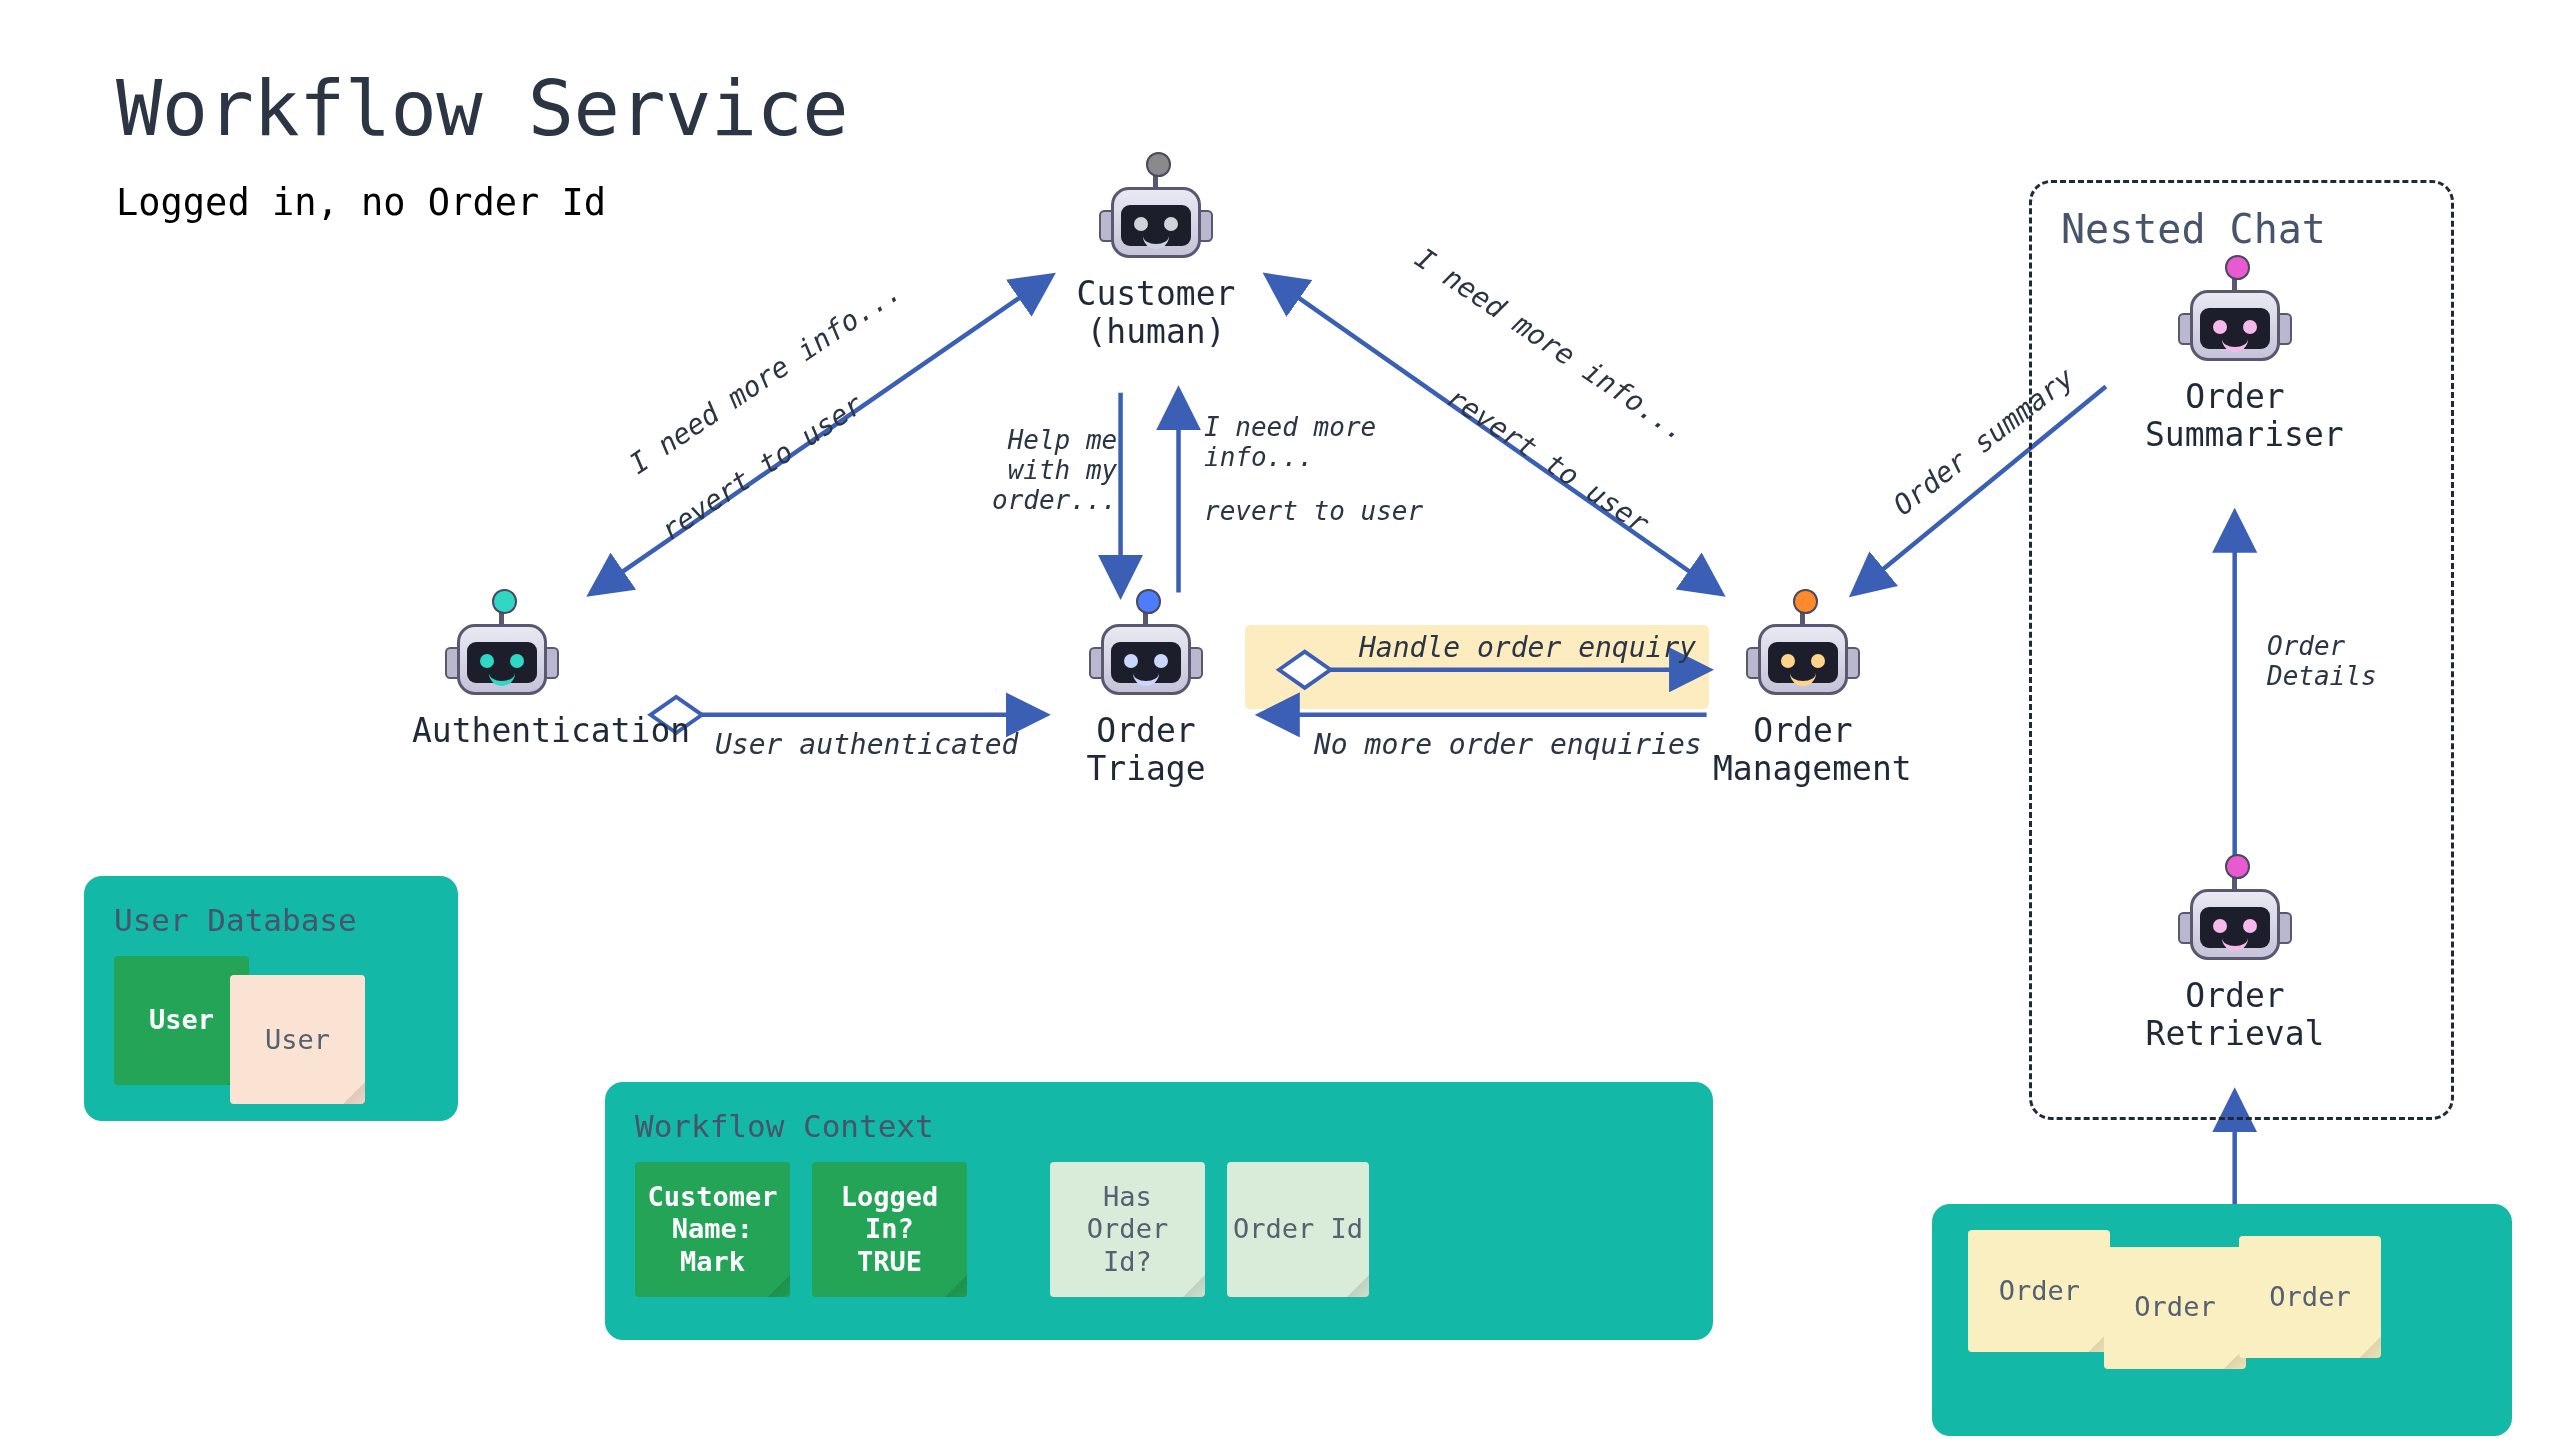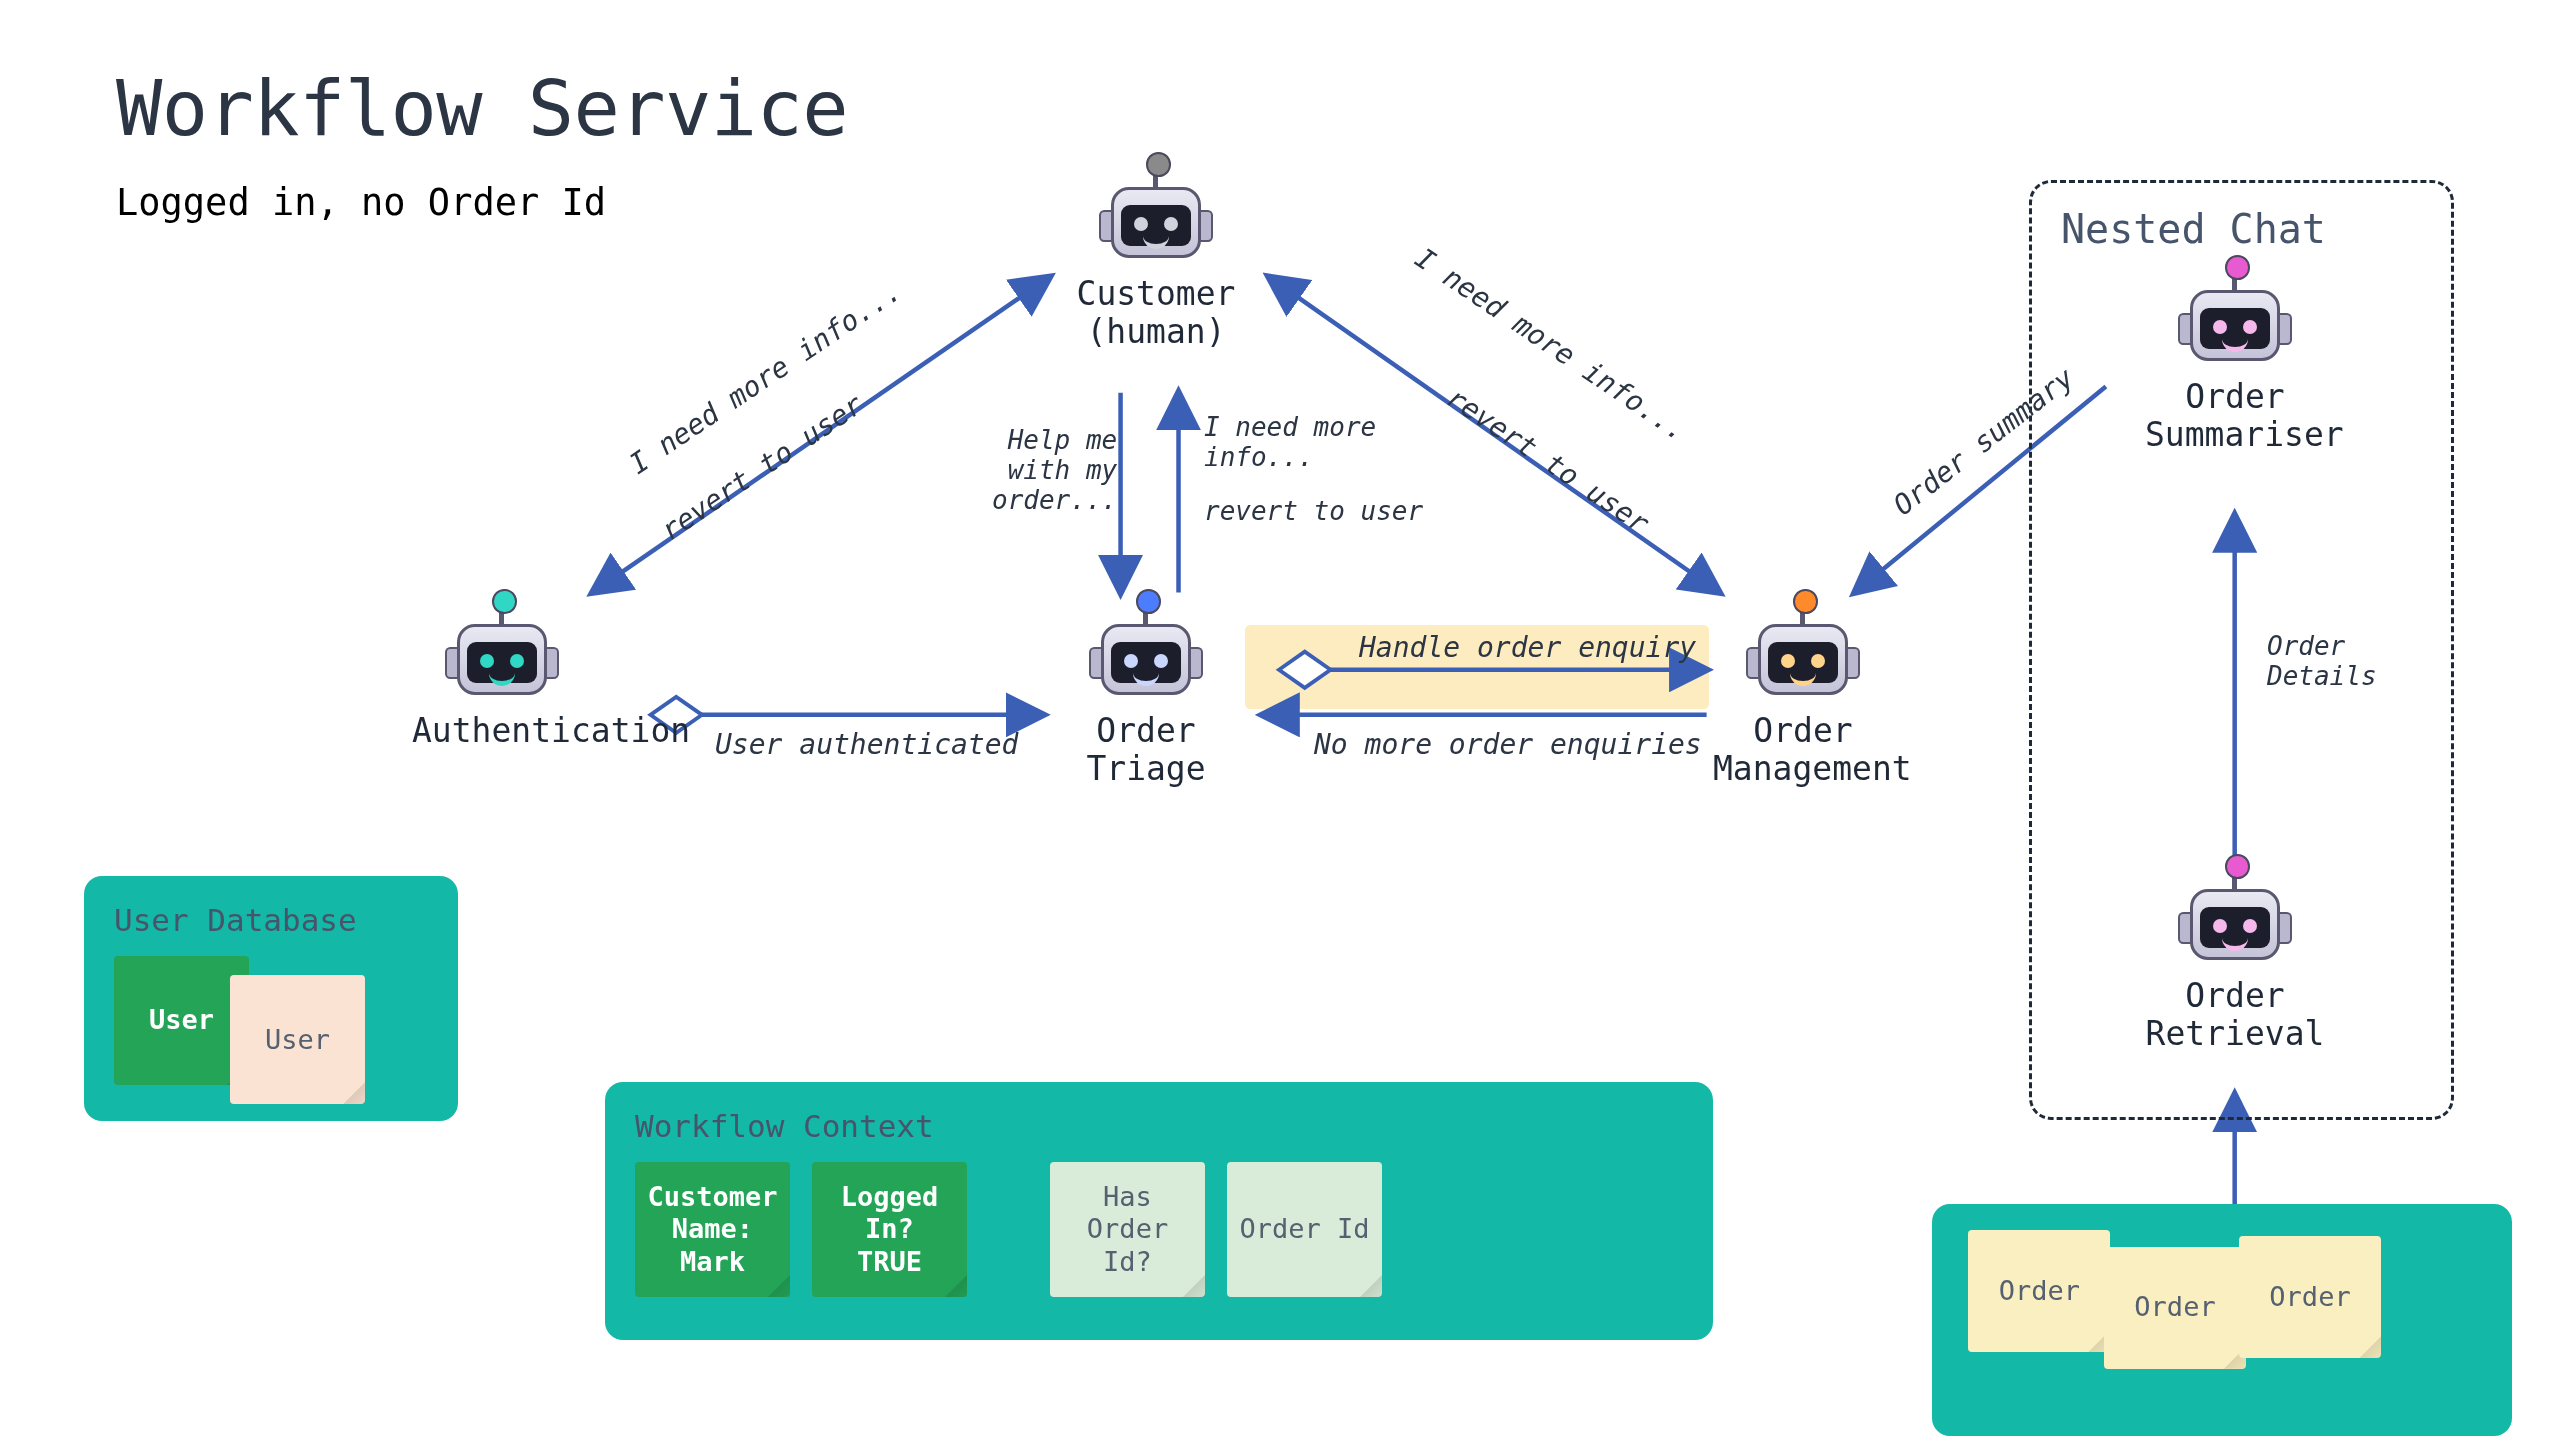--- a/index.html
+++ b/index.html
@@ -186,21 +186,21 @@
         <div class="note green" style="width: 155px; height: 135px; white-space: pre;">Customer
 Name:
 Mark</div>
         <div class="note green" style="width: 155px; height: 135px; white-space: pre;">Logged
 In?
 TRUE</div>
         <div style="width: 39px;"></div>
         <div class="note mint" style="width: 155px; height: 135px; white-space: pre;">Has
 Order
 Id?</div>
-        <div class="note mint" style="width: 155px; height: 135px; white-space: pre;">Order Id</div>
+        <div class="note mint" style="width: 142px; height: 135px; white-space: pre;">Order Id</div>
       </div>
   </div>
 
   <div class="panel" style="left:1932px;top:1204px;width:580px;height:232px;">
     <div style="position:relative;height:135px;">
       <div class="note yellow" style="position:absolute;left:6.4px;top:0;width:142px;height:122px;">Order</div>
       <div class="note yellow" style="position:absolute;left:142px;top:16.7px;width:142px;height:122px;">Order</div>
       <div class="note yellow" style="position:absolute;left:277px;top:6.4px;width:142px;height:122px;">Order</div>
     </div>
   </div>

